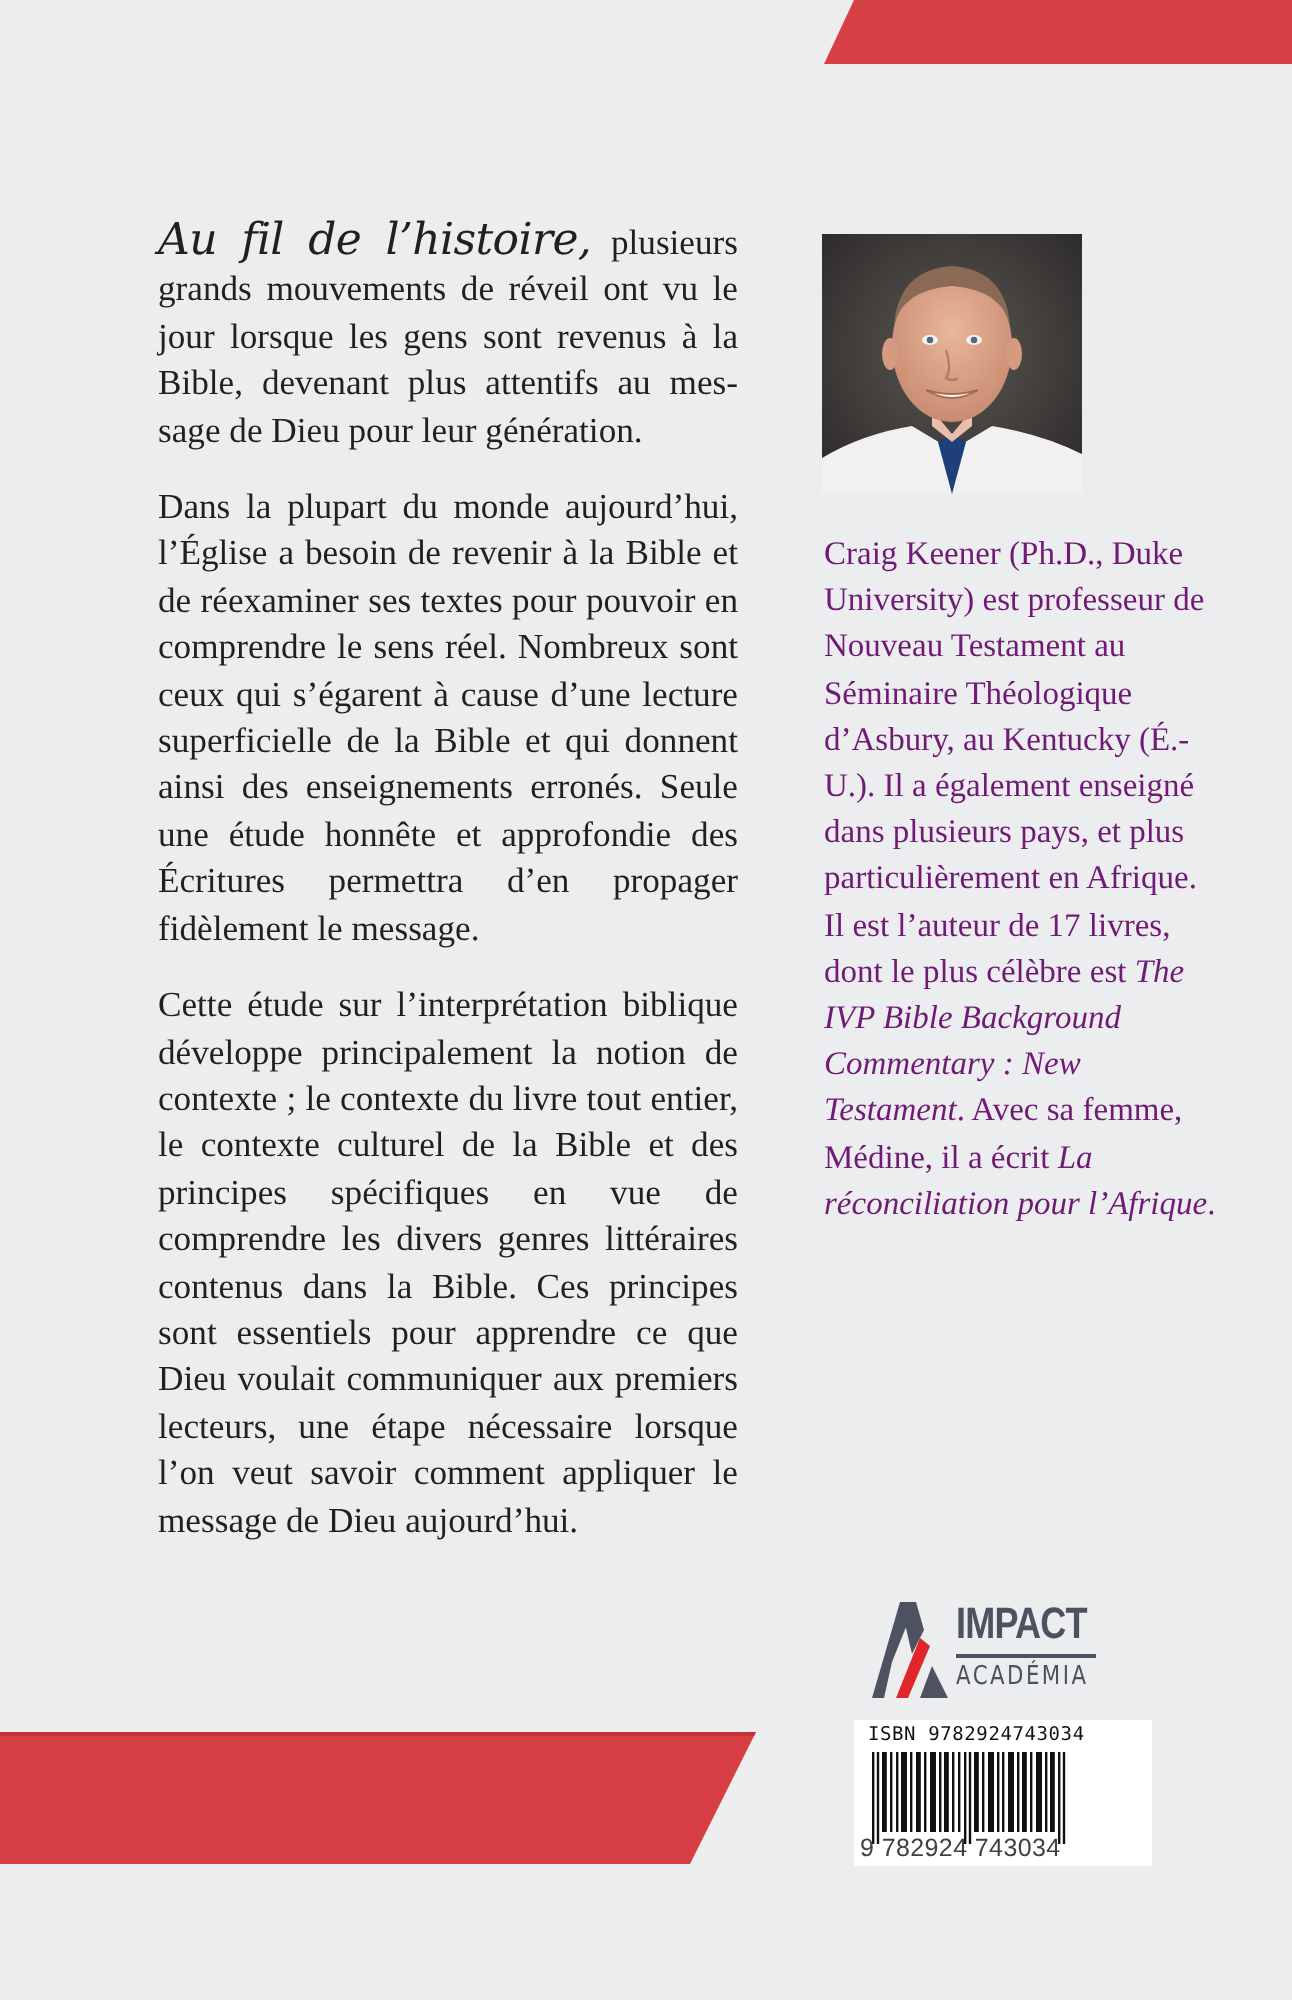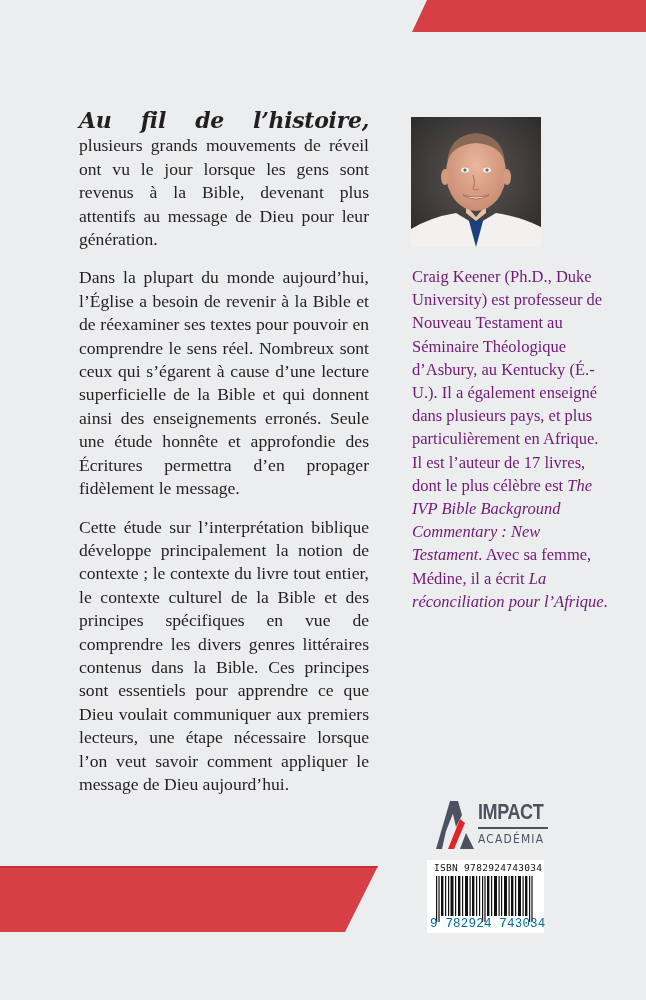--- a/index.html
+++ b/index.html
@@ -24,21 +24,21 @@
     content: ""; position: absolute; left: 0; top: 0; right: 0; height: 2px; background: #c62f35;
   }
   .left-col {
     position: absolute; left: 79px; top: 109px; width: 290px;
     font-size: 17.6px; line-height: 23.4px; text-align: justify;
     hyphens: manual;
   }
   .left-col p { margin: 0 0 15px 0; }
   .script {
     font-family: "DejaVu Serif", serif; font-style: italic;
-    font-size: 22px; letter-spacing: -0.3px; font-weight: bold;
+    font-size: 22px; letter-spacing: -0.3px;
   }
   .photo {
     position: absolute; left: 411px; top: 117px; width: 130px; height: 130px;
     overflow: hidden; background: #3d3a38;
   }
   .photo svg { display: block; }
   .bio {
     position: absolute; left: 412px; top: 265px; width: 200px;
     font-size: 16.5px; line-height: 23.2px; color: #701a75;
   }
@@ -57,30 +57,31 @@
     position: absolute; left: 46px; top: 28px; width: 70px; height: 1.5px; background: #4d5260;
   }
   .logo-academia {
     position: absolute; left: 46px; top: 32px;
     font-family: "DejaVu Sans", sans-serif; font-size: 13px; letter-spacing: 1.5px;
     color: #4d5260; transform: scaleX(0.82); transform-origin: left top; line-height: 16px;
   }
   .barcode {
     position: absolute; left: 427px; top: 860px; width: 117px; height: 73px;
     background: #ffffff;
+    padding-left: 32px;
   }
   .isbn-top {
     position: absolute; left: 7px; top: 2px; width: 106px;
     font-family: "DejaVu Sans Mono", monospace; font-size: 9.5px; letter-spacing: 0.3px;
     color: #111; line-height: 12px; white-space: nowrap;
   }
   .bars { position: absolute; left: 9px; top: 16px; }
   .isbn-digits {
     position: absolute; left: 3px; top: 57px; width: 114px;
-    font-family: Liberation Mono, monospace; font-size: 12.5px; color: #0369a1;
+    font-family: Liberation Sans, sans-serif; font-size: 12.5px; color: #404040;
     line-height: 14px; white-space: pre; letter-spacing: 0.2px;
   }
 </style>
 </head>
 <body>
 
 <div class="band-top"></div>
 
 <div class="left-col">
   <p>

